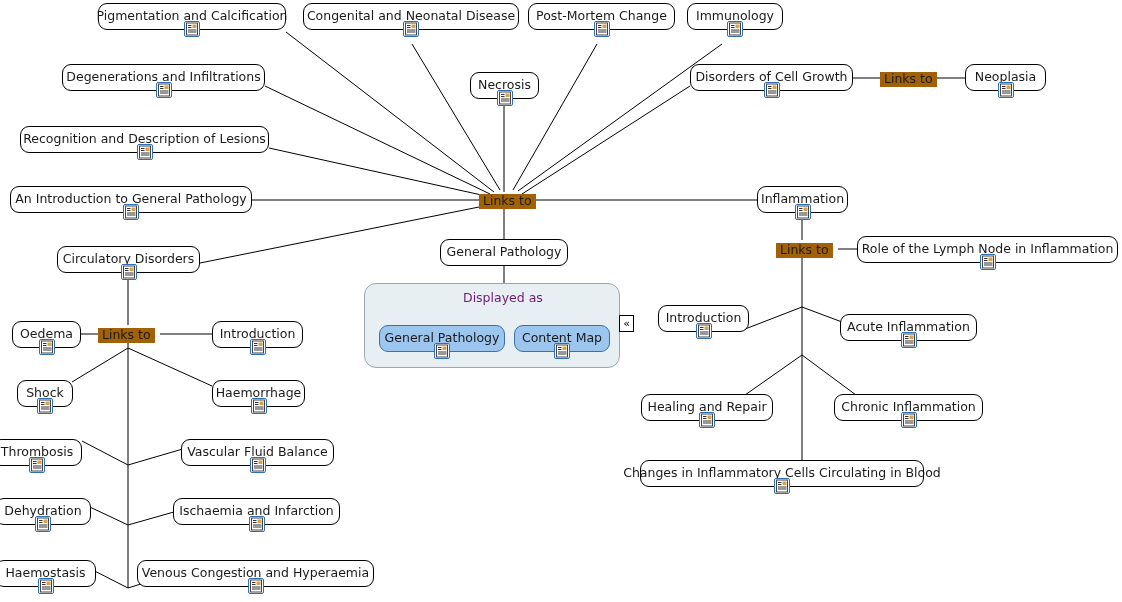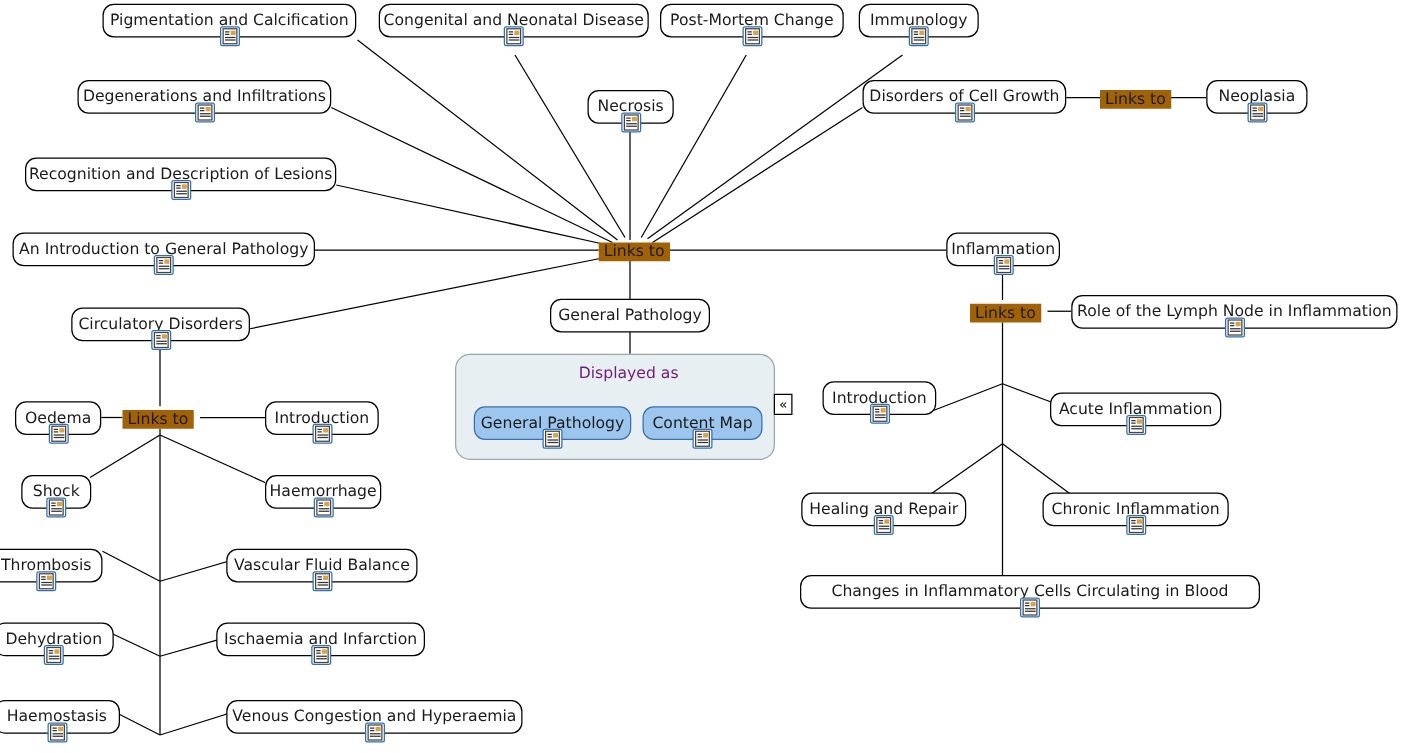--- a/index.html
+++ b/index.html
@@ -156,21 +156,21 @@
     <line x1="128" y1="348" x2="72" y2="382"></line>
     <line x1="128" y1="348" x2="212" y2="386"></line>
     <line x1="128" y1="465" x2="82" y2="441"></line>
     <line x1="128" y1="465" x2="210" y2="441"></line>
     <line x1="128" y1="525" x2="75" y2="500"></line>
     <line x1="128" y1="525" x2="216" y2="500"></line>
     <line x1="128" y1="588" x2="75" y2="561"></line>
     <line x1="128" y1="588" x2="214" y2="561"></line>
   </svg>
 
-  <div class="node" style="left:82px; top:3px; width:203px;">
+  <div class="node" style="left:98px; top:3px; width:188px;">
     <span>Pigmentation and Calcification</span>
     <span class="badge">
       <svg width="14" height="14" viewBox="0 0 14 14">
           <rect x="1.5" y="1" width="11" height="12" fill="#fff" stroke="#444" stroke-width="1"></rect>
           <rect x="7.5" y="2.5" width="4" height="3.5" fill="#d8a24a"></rect>
           <rect x="3" y="3" width="3.5" height="1" fill="#333"></rect>
           <rect x="3" y="5" width="3.5" height="1" fill="#333"></rect>
           <rect x="3" y="7.5" width="8.5" height="1" fill="#333"></rect>
           <rect x="3" y="9.5" width="8.5" height="1" fill="#333"></rect>
         </svg>
@@ -476,21 +476,21 @@
           <rect x="1.5" y="1" width="11" height="12" fill="#fff" stroke="#444" stroke-width="1"></rect>
           <rect x="7.5" y="2.5" width="4" height="3.5" fill="#d8a24a"></rect>
           <rect x="3" y="3" width="3.5" height="1" fill="#333"></rect>
           <rect x="3" y="5" width="3.5" height="1" fill="#333"></rect>
           <rect x="3" y="7.5" width="8.5" height="1" fill="#333"></rect>
           <rect x="3" y="9.5" width="8.5" height="1" fill="#333"></rect>
         </svg>
     </span>
   </div>
 
-  <div class="node" style="left:137px; top:560px; width:237px;margin-left:44px;">
+  <div class="node" style="left:137px; top:560px; width:237px;">
     <span>Venous Congestion and Hyperaemia</span>
     <span class="badge">
       <svg width="14" height="14" viewBox="0 0 14 14">
           <rect x="1.5" y="1" width="11" height="12" fill="#fff" stroke="#444" stroke-width="1"></rect>
           <rect x="7.5" y="2.5" width="4" height="3.5" fill="#d8a24a"></rect>
           <rect x="3" y="3" width="3.5" height="1" fill="#333"></rect>
           <rect x="3" y="5" width="3.5" height="1" fill="#333"></rect>
           <rect x="3" y="7.5" width="8.5" height="1" fill="#333"></rect>
           <rect x="3" y="9.5" width="8.5" height="1" fill="#333"></rect>
         </svg>
@@ -546,21 +546,21 @@
           <rect x="1.5" y="1" width="11" height="12" fill="#fff" stroke="#444" stroke-width="1"></rect>
           <rect x="7.5" y="2.5" width="4" height="3.5" fill="#d8a24a"></rect>
           <rect x="3" y="3" width="3.5" height="1" fill="#333"></rect>
           <rect x="3" y="5" width="3.5" height="1" fill="#333"></rect>
           <rect x="3" y="7.5" width="8.5" height="1" fill="#333"></rect>
           <rect x="3" y="9.5" width="8.5" height="1" fill="#333"></rect>
         </svg>
     </span>
   </div>
 
-  <div class="node" style="left:640px; top:460px; width:368px;">
+  <div class="node" style="left:640px; top:460px; width:284px;">
     <span>Changes in Inflammatory Cells Circulating in Blood</span>
     <span class="badge">
       <svg width="14" height="14" viewBox="0 0 14 14">
           <rect x="1.5" y="1" width="11" height="12" fill="#fff" stroke="#444" stroke-width="1"></rect>
           <rect x="7.5" y="2.5" width="4" height="3.5" fill="#d8a24a"></rect>
           <rect x="3" y="3" width="3.5" height="1" fill="#333"></rect>
           <rect x="3" y="5" width="3.5" height="1" fill="#333"></rect>
           <rect x="3" y="7.5" width="8.5" height="1" fill="#333"></rect>
           <rect x="3" y="9.5" width="8.5" height="1" fill="#333"></rect>
         </svg>

